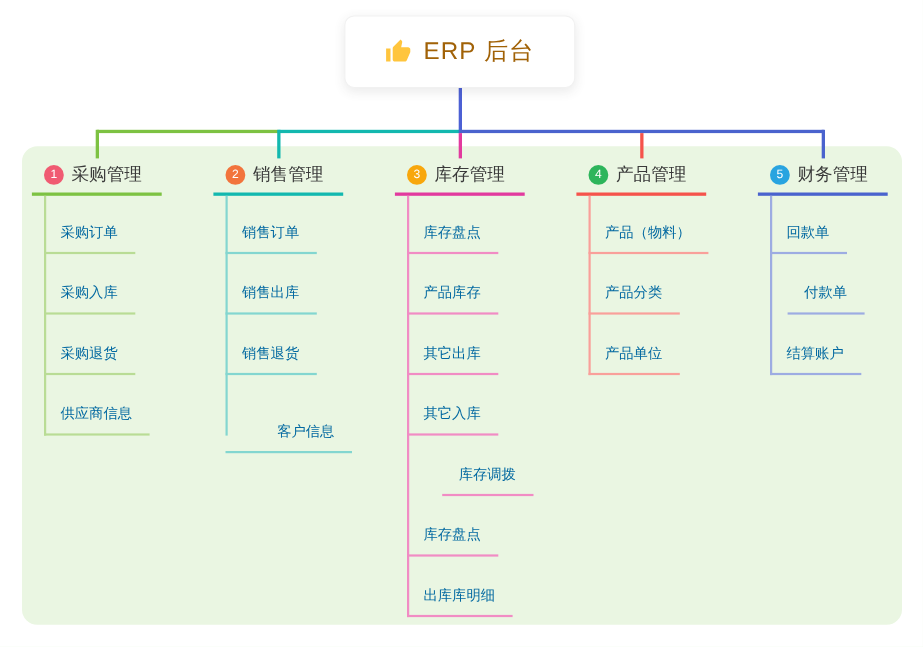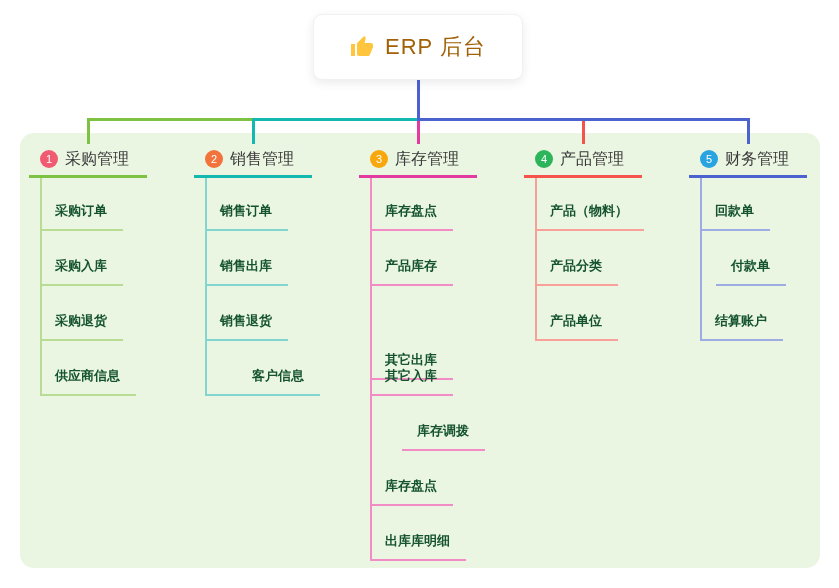--- a/index.html
+++ b/index.html
@@ -44,23 +44,22 @@
     font-size:16px;color:#3a3a3a;white-space:nowrap;
   }
   .badge{
     width:18px;height:18px;border-radius:50%;background:var(--badge);
     color:#fff;font-size:11px;line-height:18px;text-align:center;flex:0 0 18px;
   }
   .vline{position:absolute;left:11px;top:35px;width:2px;background:var(--lite);}
   .child{
     position:absolute;left:11px;
     padding:0 16px 9px 15px;border-bottom:2px solid var(--lite);
-    font-size:13px;line-height:18px;color:#14532d;white-space:nowrap;
+    font-size:13px;line-height:18px;color:#0369a1;white-space:nowrap;
     display:inline-block;
-    font-weight:bold;
   }
 </style>
 </head>
 <body style="background: rgb(255, 255, 255);">
 
 <div class="canvas">
 
   <div class="panel" style="background: rgb(234, 246, 226);"></div>
 
   <div class="conn conn-stub conn-root" style="background: rgb(76, 96, 212);"></div>
@@ -110,37 +109,37 @@
     <div class="vline" style="height: 218px;"></div>
   <div class="child" style="top: 59px;">
     <span>销售订单</span>
   </div>
         <div class="child" style="top: 114px;">
     <span>销售出库</span>
   </div>
         <div class="child" style="top: 169px;">
     <span>销售退货</span>
   </div>
-        <div class="child" style="top: 224px; padding-left: 47px;">
+        <div class="child" style="top: 240px; padding-left: 47px;">
     <span>客户信息</span>
   </div>
       </div>
       <div class="branch b3" style="--line: #E23A9E; --lite: #F18CC4; --badge: #F8A70C;">
     <div class="branch-title">
       <span class="badge">3</span>
       <span class="btitle">库存管理</span>
     </div>
     <div class="vline" style="height: 383px;"></div>
   <div class="child" style="top: 59px;">
     <span>库存盘点</span>
   </div>
         <div class="child" style="top: 114px;">
     <span>产品库存</span>
   </div>
-        <div class="child" style="top: 169px; margin-top: 39px;">
+        <div class="child" style="top: 169px;">
     <span>其它出库</span>
   </div>
         <div class="child" style="top: 224px;">
     <span>其它入库</span>
   </div>
         <div class="child" style="top: 279px; margin-left: 32px;">
     <span>库存调拨</span>
   </div>
         <div class="child" style="top: 389px;">
     <span>出库库明细</span>

